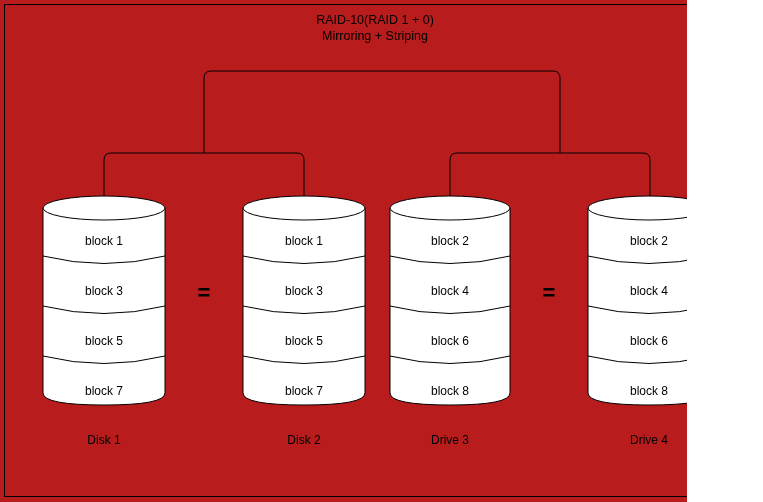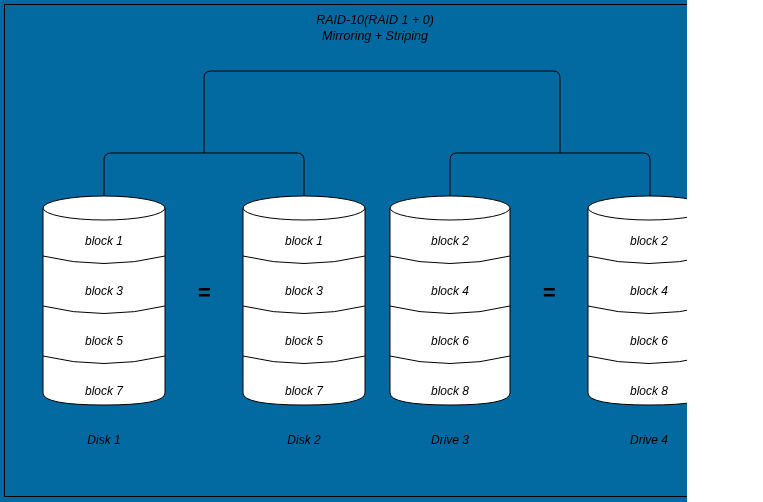--- a/index.html
+++ b/index.html
@@ -4,24 +4,23 @@
 <style>
   html, body {
     margin: 0;
     padding: 0;
     background: #ffffff;
   }
   #canvas {
     position: relative;
     width: 687px;
     height: 502px;
-    background: #0369a1;
+    background: #b91c1c;
     font-family: "Liberation Sans", sans-serif;
     overflow: hidden;
-    font-style: italic;
   }
   #frame {
     position: absolute;
     left: 4px;
     top: 4px;
     width: 754px;
     height: 493px;
     border: 1px solid #000000;
     box-sizing: border-box;
   }

